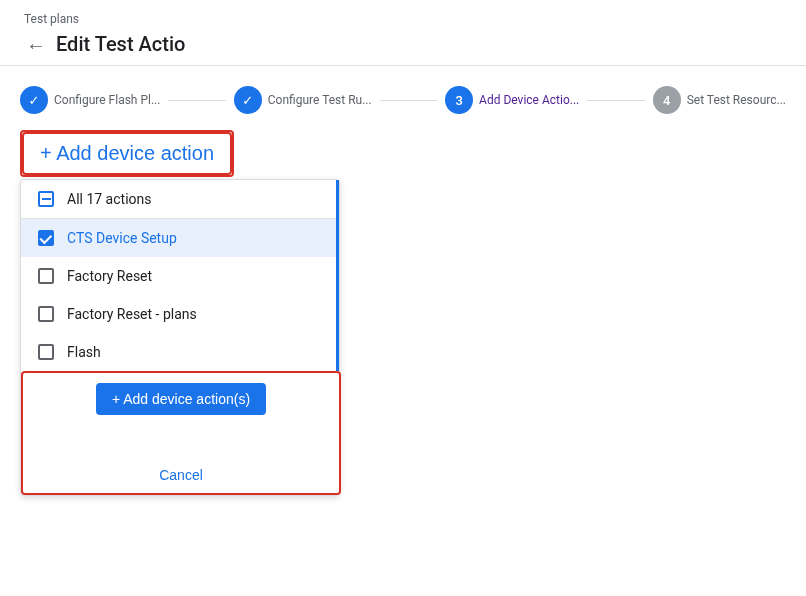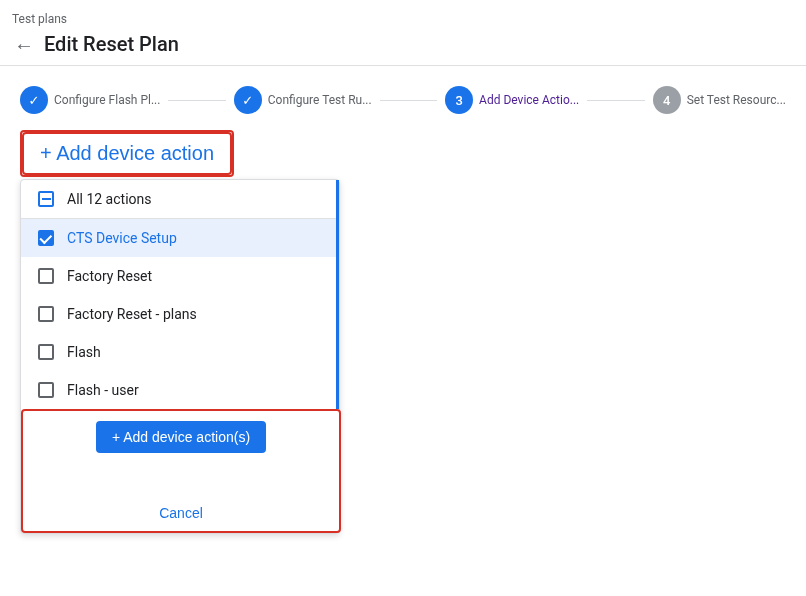--- a/index.html
+++ b/index.html
@@ -14,21 +14,21 @@
     }
     .page-container {
       width: 806px;
       height: 596px;
       background: #fff;
       display: flex;
       flex-direction: column;
     }
     
     .header {
-      padding: 12px 20px 8px 12px;
+      padding: 12px 20px 8px 24px;
       border-bottom: 1px solid #e0e0e0;
     }
     .breadcrumb {
       font-size: 12px;
       color: #5f6368;
       margin-bottom: 4px;
     }
     .page-title-row {
       display: flex;
       align-items: center;
@@ -243,21 +243,21 @@
 <body>
 
 <div class="page-container">
 
   <div class="header">
     <div class="breadcrumb">Test plans</div>
     <div class="page-title-row">
       <button class="back-btn">
         <span>←</span>
       </button>
-      <span class="page-title">Edit Reset Plan</span>
+      <span class="page-title">Edit Test Actio</span>
     </div>
   </div>
 
   <div class="stepper">
     <div class="step">
       <div class="step-circle completed">✓</div>
       <span class="step-label">Configure Flash Pl...</span>
     </div>
     <div class="step-connector"></div>
     <div class="step">
@@ -283,21 +283,21 @@
     </div>
 
     
     <div class="dropdown-panel">
       
       <div class="dropdown-list">
         <div class="dropdown-item header-item">
           <div class="checkbox-container">
             <div class="cb-indeterminate"></div>
           </div>
-          <span>All 12 actions</span>
+          <span>All 17 actions</span>
         </div>
 
         <div class="dropdown-item selected">
           <div class="checkbox-container">
             <div class="cb-checked"></div>
           </div>
           <span>CTS Device Setup</span>
         </div>
 
         <div class="dropdown-item">
@@ -314,26 +314,20 @@
           <span>Factory Reset - plans</span>
         </div>
 
         <div class="dropdown-item">
           <div class="checkbox-container">
             <div class="cb-unchecked"></div>
           </div>
           <span>Flash</span>
         </div>
 
-        <div class="dropdown-item">
-          <div class="checkbox-container">
-            <div class="cb-unchecked"></div>
-          </div>
-          <span>Flash - user</span>
-        </div>
       </div>
 
       
       <div class="footer-wrapper">
         <button class="add-actions-btn">+ Add device action(s)</button>
         <button class="cancel-btn">Cancel</button>
       </div>
     </div>
   </div>
 </div>

